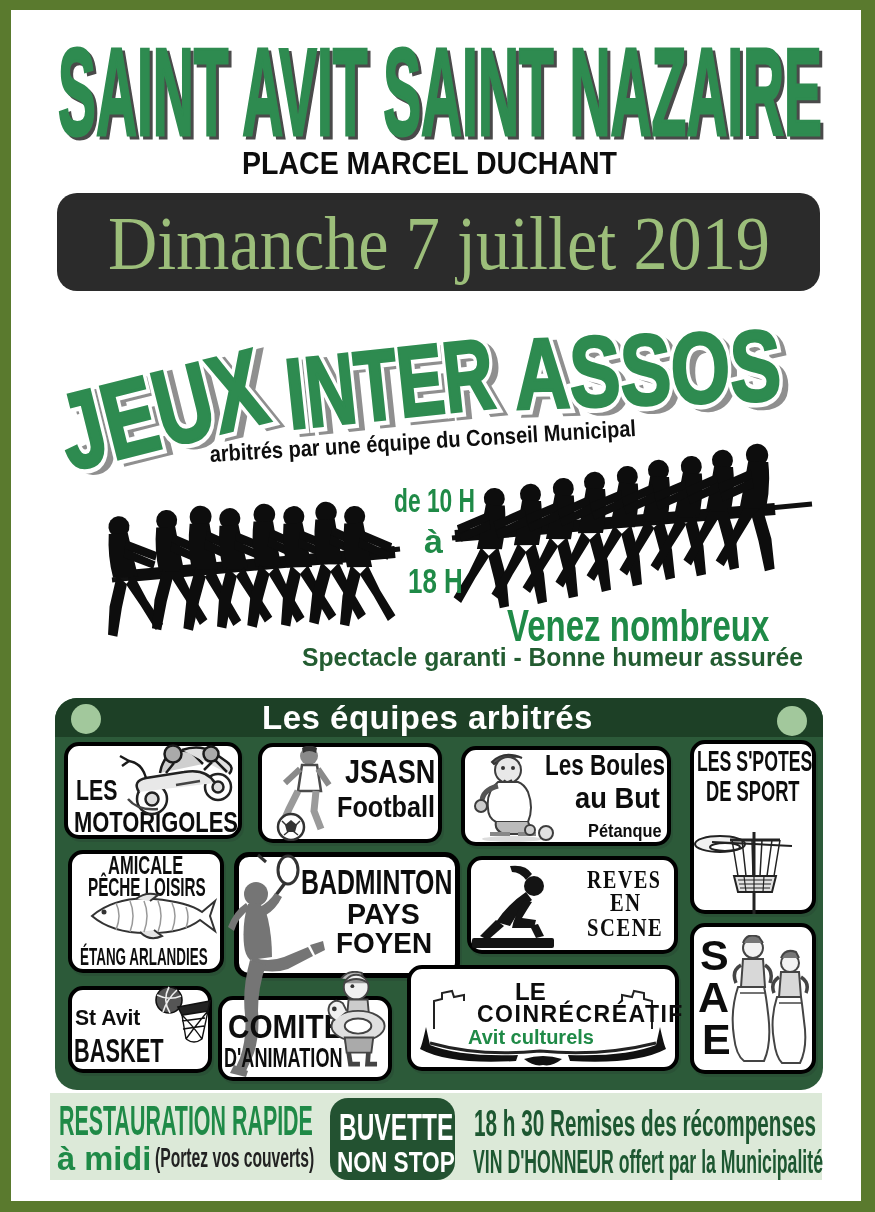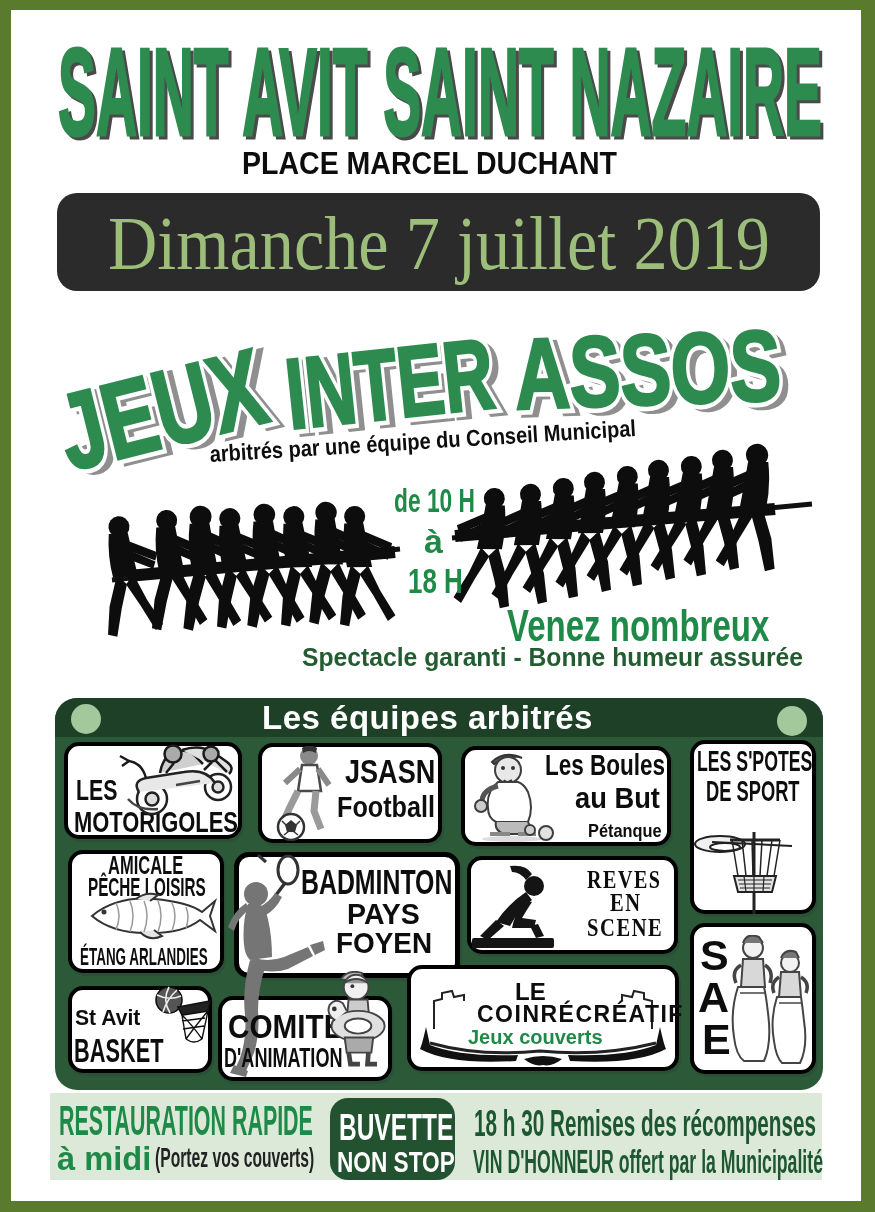--- a/index.html
+++ b/index.html
@@ -285,21 +285,21 @@
     <path d="M14,44 L14,16 L22,14 L22,8 L32,6 L34,12 L44,10 L44,16" fill="none"></path>
     <path d="M232,44 L232,16 L224,14 L224,8 L214,6 L212,12 L202,10 L202,16" fill="none"></path>
     <path d="M6,42 Q2,60 0,64 Q30,80 96,76 L98,70 Q40,72 10,60 Z" fill="#111" stroke="none"></path>
     <path d="M240,42 Q244,60 246,64 Q216,80 150,76 L148,70 Q206,72 236,60 Z" fill="#111" stroke="none"></path>
     <path d="M10,58 Q60,72 120,66 Q180,72 236,58" fill="none" stroke-width="3"></path>
     <path d="M104,74 Q123,68 142,74 Q132,82 123,80 Q114,82 104,74 Z" fill="#111" stroke="none"></path>
   </g>
 </svg>
 <div class="bt" style="left:515px;top:980px;font-size:24px;">LE</div>
 <div class="bt" style="left:433px;top:1003px;font-size:23px;letter-spacing:1.5px;padding-left:44px;">COINRÉCRÉATIF</div>
-<div class="bt" style="left:468px;top:1027px;font-size:20px;color:#1f8a47;">Jeux couverts</div>
+<div class="bt" style="left:468px;top:1027px;font-size:20px;color:#1f8a47;">Avit culturels</div>
 
 <div class="abs" style="left:50px;top:1093px;width:772px;height:87px;background:#dce9d8;"></div>
 <div class="bt" style="left:59px;top:1100px;font-size:42px;color:#1f8a47;transform:scaleX(0.51);">RESTAURATION RAPIDE</div>
 <div class="bt" style="left:57px;top:1141px;font-size:34px;color:#1f8a47;transform:scaleX(0.96);">à midi</div>
 <div class="bt" style="left:155px;top:1145px;font-size:27px;color:#222;transform:scaleX(0.58);">(Portez vos couverts)</div>
 <div class="abs" style="left:330px;top:1098px;width:125px;height:82px;background:#235231;border-radius:18px;"></div>
 <div class="bt" style="left:339px;top:1110px;font-size:36px;color:#fff;transform:scaleX(0.68);">BUVETTE</div>
 <div class="bt" style="left:337px;top:1148px;font-size:29px;color:#fff;transform:scaleX(0.78);">NON STOP</div>
 <div class="bt" style="left:474px;top:1105px;font-size:37px;color:#1d5731;transform:scaleX(0.56);">18 h 30 Remises des récompenses</div>
 <div class="bt" style="left:473px;top:1144px;font-size:34px;color:#1d5731;transform:scaleX(0.52);">VIN D'HONNEUR offert par la Municipalité</div>

